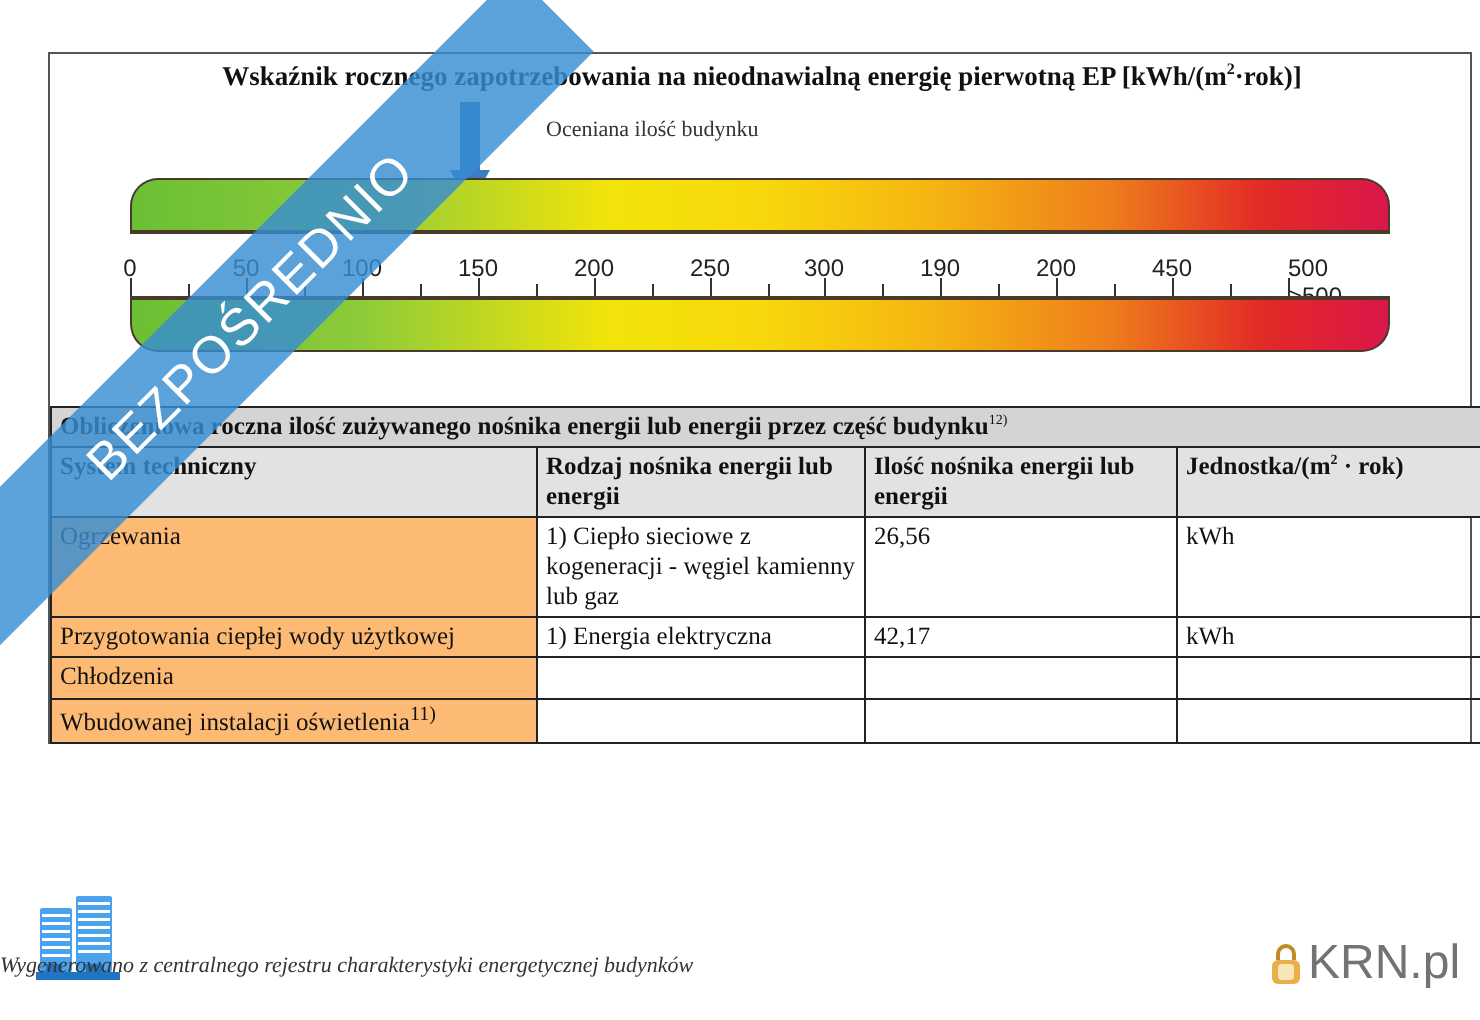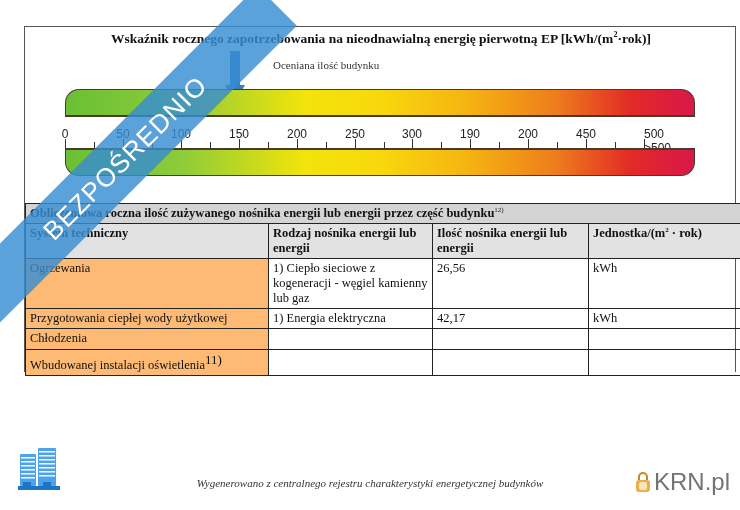--- a/index.html
+++ b/index.html
@@ -17,25 +17,25 @@
   .tick-label{position:absolute;top:10px;font-family:"Liberation Sans",sans-serif;font-size:12px;color:#222;transform:translateX(-50%);}
   .tick{position:absolute;bottom:0;width:1px;height:6px;background:#333;}
   .tick.major{height:9px;}
   table.energy{position:absolute;left:0;top:176px;width:732px;border-collapse:collapse;font-size:12.5px;}
   table.energy td, table.energy th{border:1px solid #222;padding:2px 4px;vertical-align:top;}
   .section-head td{background:#d4d4d4;font-weight:bold;font-size:12.5px;border-left:none;border-right:none;}
   .section-head sup{font-size:7px;font-weight:normal;}
   .colhead th{background:#e2e2e2;font-weight:bold;text-align:left;vertical-align:middle;height:30px;}
   .colhead sup{font-size:7px;}
   td.sys{background:#fdba74;}
-  td.sys sup{font-size:13px;}
+  td.sys sup{font-size:10px;}
   .watermark{position:absolute;left:-90px;top:130px;width:430px;height:56px;background:rgba(55,140,210,0.82);transform:rotate(-45deg);
              color:#fff;font-family:"Liberation Sans",sans-serif;font-size:26px;letter-spacing:1px;text-align:center;line-height:56px;}
   .footer-logo{position:absolute;left:16px;top:446px;width:46px;height:48px;}
-  .footer-text{position:absolute;left:0;width:740px;top:477px;text-align:center;font-style:italic;font-size:11px;color:#333;}
+  .footer-text{position:absolute;left:0;width:740px;top:477px;font-style:italic;font-size:11px;color:#333;}
   .krn{position:absolute;left:634px;top:468px;display:flex;align-items:center;font-family:"Liberation Sans",sans-serif;font-size:24px;color:#737373;}
   .krn .lock{width:18px;height:22px;margin-right:2px;}
 </style>
 </head>
 <body>
 
 <div class="frame">
   <div class="title"><span>Wskaźnik rocznego zapotrzebowania na nieodnawialną energię pierwotną EP [kWh/(m</span><sup>2</sup><span>·rok)]</span></div>
 
   <svg class="arrow" viewBox="0 0 20 54">

